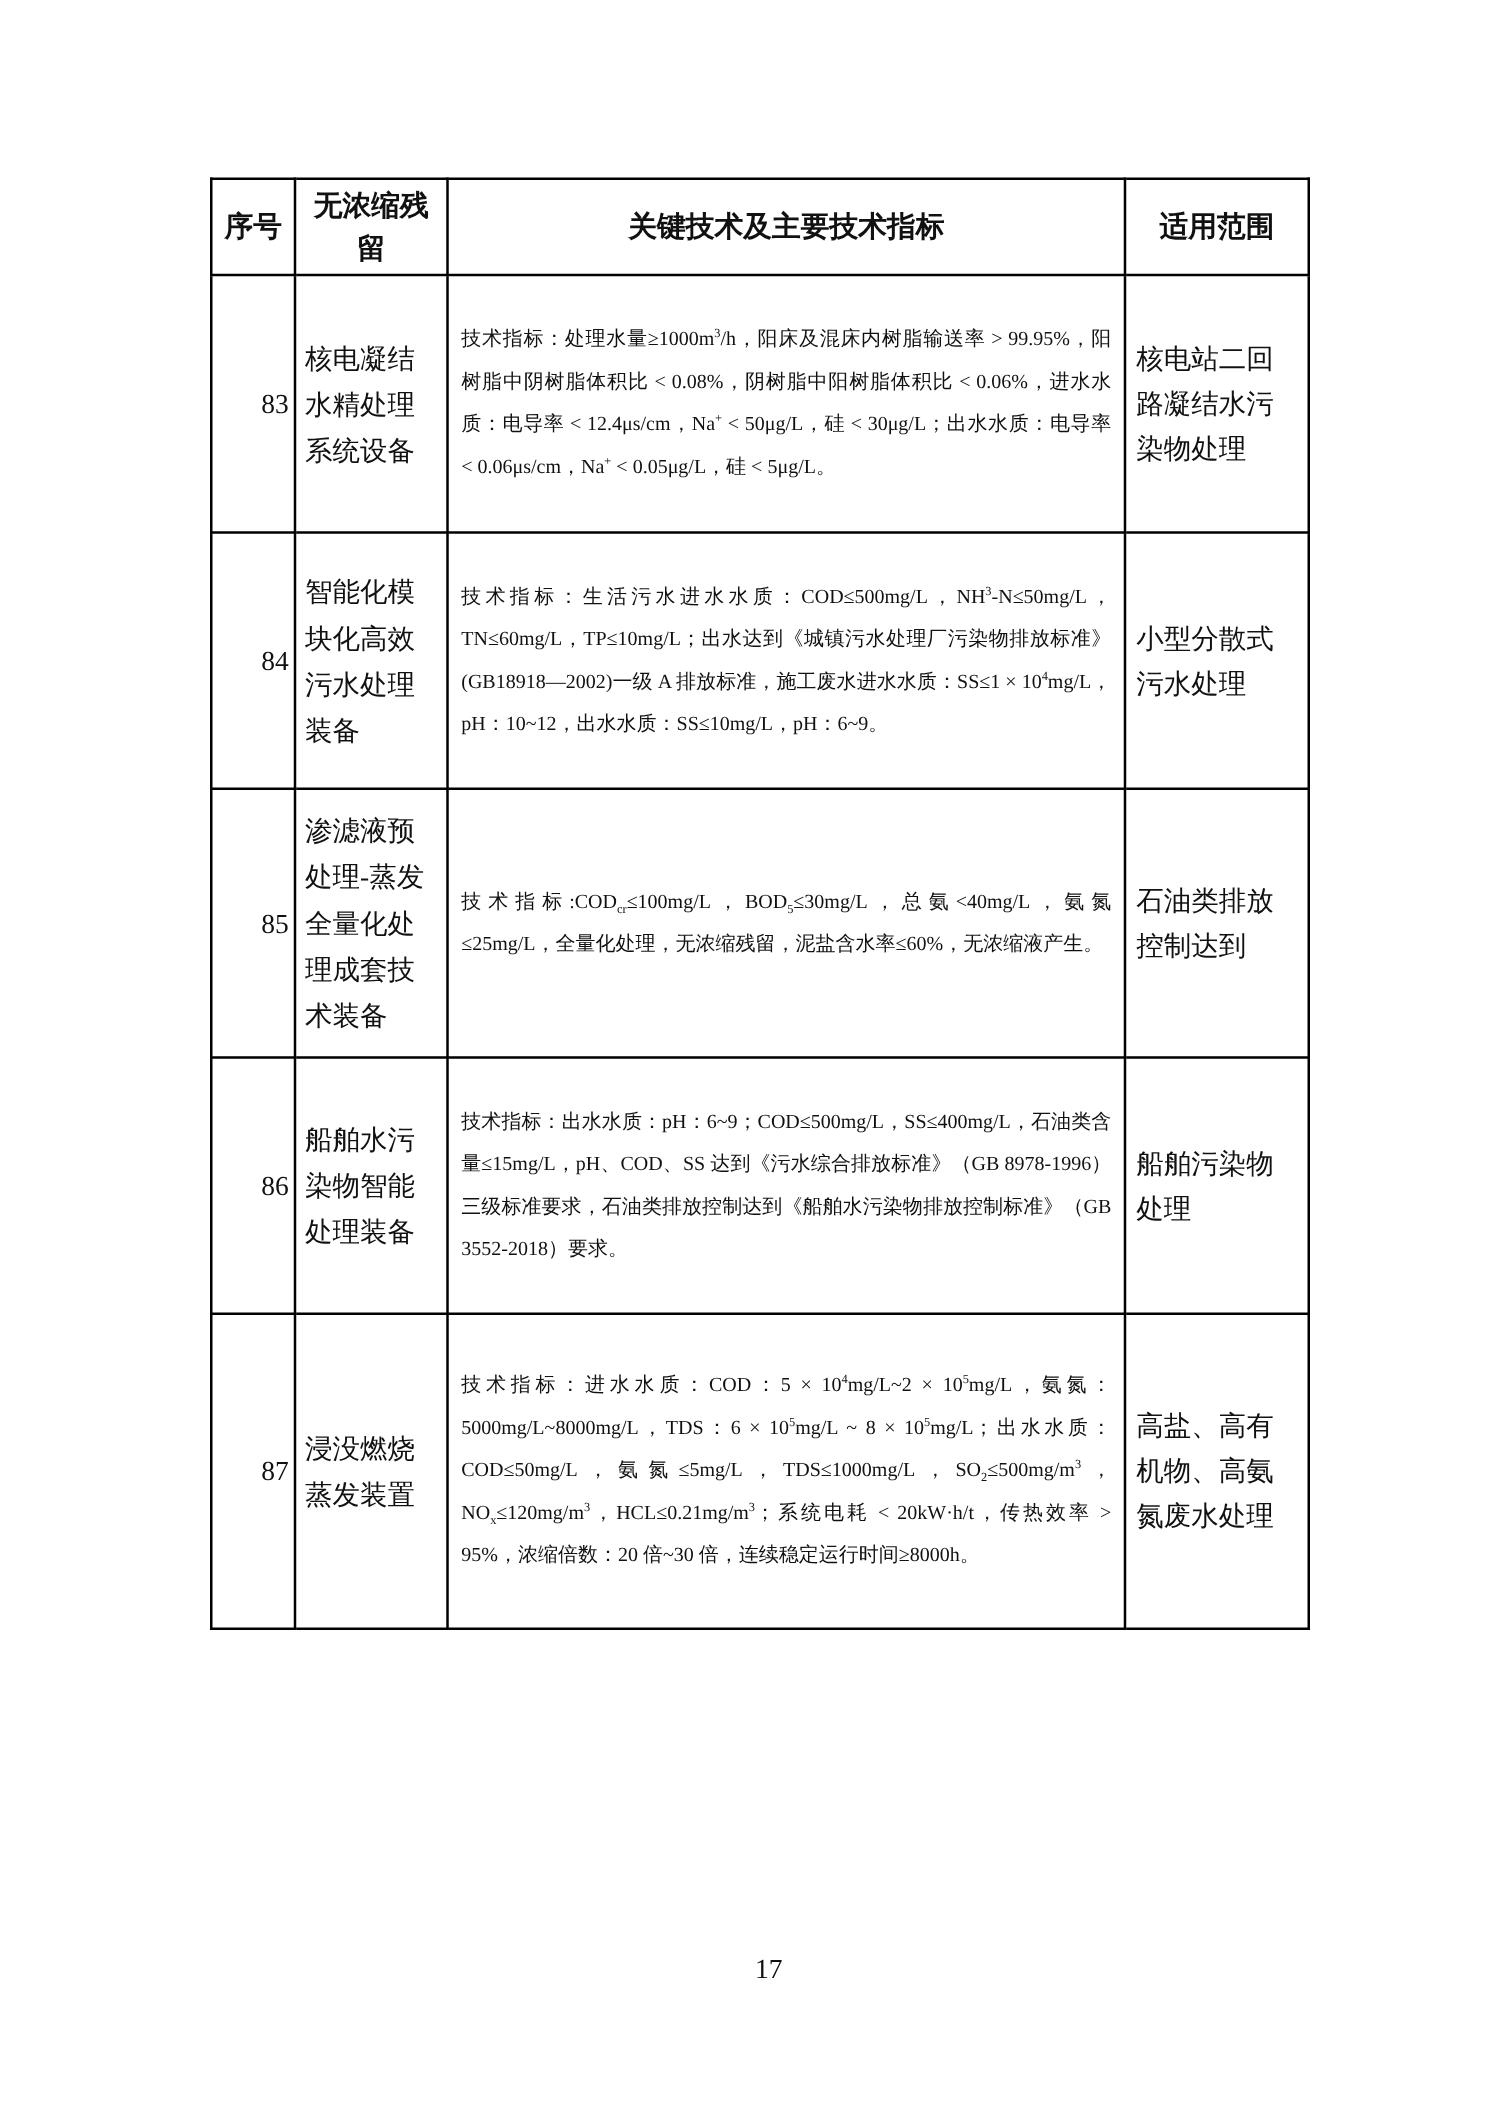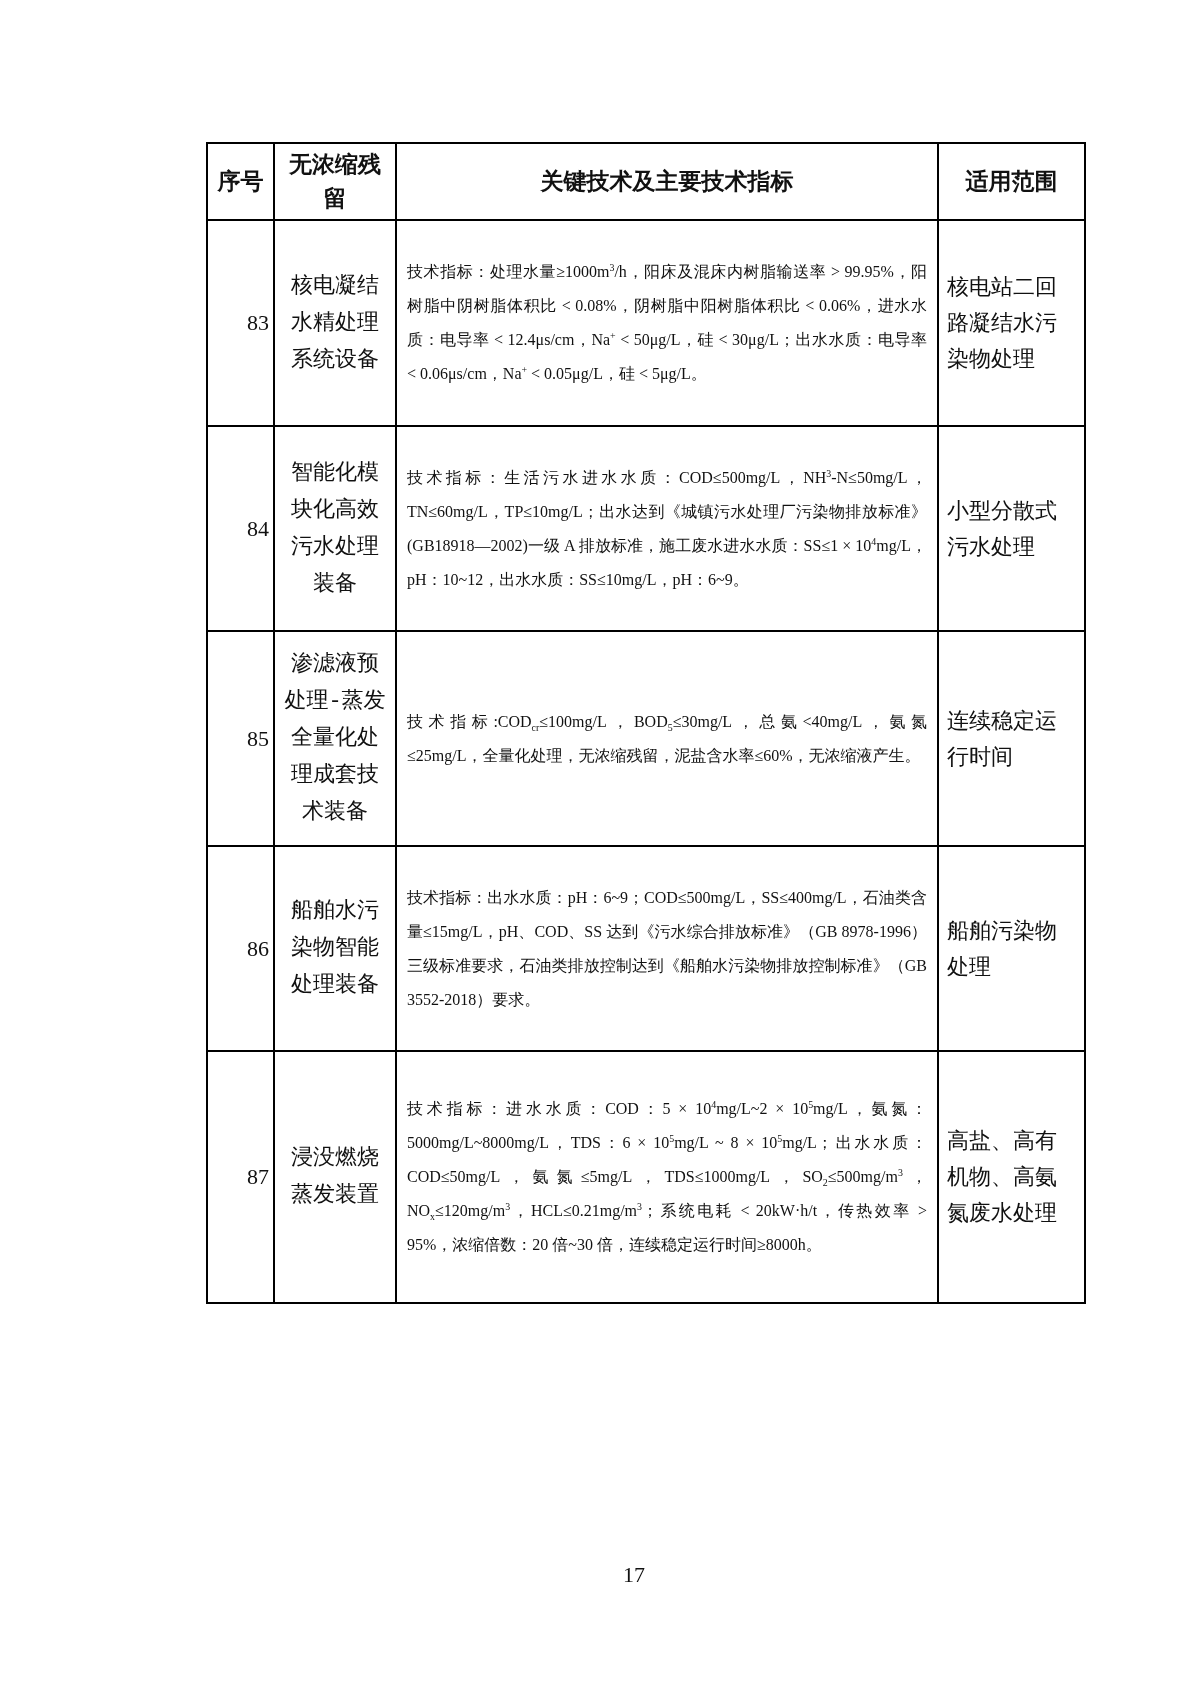--- a/index.html
+++ b/index.html
@@ -3,21 +3,21 @@
 <meta charset="utf-8">
 <style>
   html,body{margin:0;padding:0;}
   body{
     width:1190px;height:1683px;
     background:#ffffff;
     font-family:"Liberation Serif","DejaVu Serif",serif;
     color:#111;
     position:relative;
   }
-  .page{position:absolute;inset:0;margin-left:38px;}
+  .page{position:absolute;inset:0;}
   table.doc-table{
     position:absolute;
     left:168px;top:142px;
     width:878px;
     border-collapse:collapse;
     table-layout:fixed;
   }
   .doc-table th,.doc-table td{
     border:2px solid #000;
     vertical-align:middle;
@@ -37,23 +37,21 @@
     padding:0 6px;
   }
   td.c-no{
     font-size:22px;
     text-align:right;
     padding:0 4px;
   }
   td.c-name{
     font-size:22px;
     line-height:37px;
-    text-align:center;
     padding:0 7px;
-    font-family:Liberation Mono, monospace;
   }
   td.c-spec{
     font-size:16px;
     line-height:34px;
     text-align:justify;
     padding:20px 10px;
   }
   td.c-scope{
     font-size:22px;
     line-height:36px;
@@ -99,21 +97,21 @@
       <tr class="r1">
         <td class="c-no">84</td>
         <td class="c-name">智能化模块化高效污水处理装备</td>
         <td class="c-spec">技术指标：生活污水进水水质：COD≤500mg/L，NH<sup>3</sup>-N≤50mg/L，TN≤60mg/L，TP≤10mg/L；出水达到《城镇污水处理厂污染物排放标准》(GB18918—2002)一级 A 排放标准，施工废水进水水质：SS≤1 × 10<sup>4</sup>mg/L，pH：10~12，出水水质：SS≤10mg/L，pH：6~9。</td>
         <td class="c-scope">小型分散式污水处理</td>
       </tr>
       <tr class="r2">
         <td class="c-no">85</td>
         <td class="c-name">渗滤液预处理-蒸发全量化处理成套技术装备</td>
         <td class="c-spec">技术指标:COD<sub>cr</sub>≤100mg/L，BOD<sub>5</sub>≤30mg/L，总氨&lt;40mg/L，氨氮≤25mg/L，全量化处理，无浓缩残留，泥盐含水率≤60%，无浓缩液产生。</td>
-        <td class="c-scope">连续稳定运行时间</td>
+        <td class="c-scope">石油类排放控制达到</td>
       </tr>
       <tr class="r3">
         <td class="c-no">86</td>
         <td class="c-name">船舶水污染物智能处理装备</td>
         <td class="c-spec">技术指标：出水水质：pH：6~9；COD≤500mg/L，SS≤400mg/L，石油类含量≤15mg/L，pH、COD、SS 达到《污水综合排放标准》（GB 8978-1996）三级标准要求，石油类排放控制达到《船舶水污染物排放控制标准》（GB 3552-2018）要求。</td>
         <td class="c-scope">船舶污染物处理</td>
       </tr>
       <tr class="r4">
         <td class="c-no">87</td>
         <td class="c-name">浸没燃烧蒸发装置</td>

